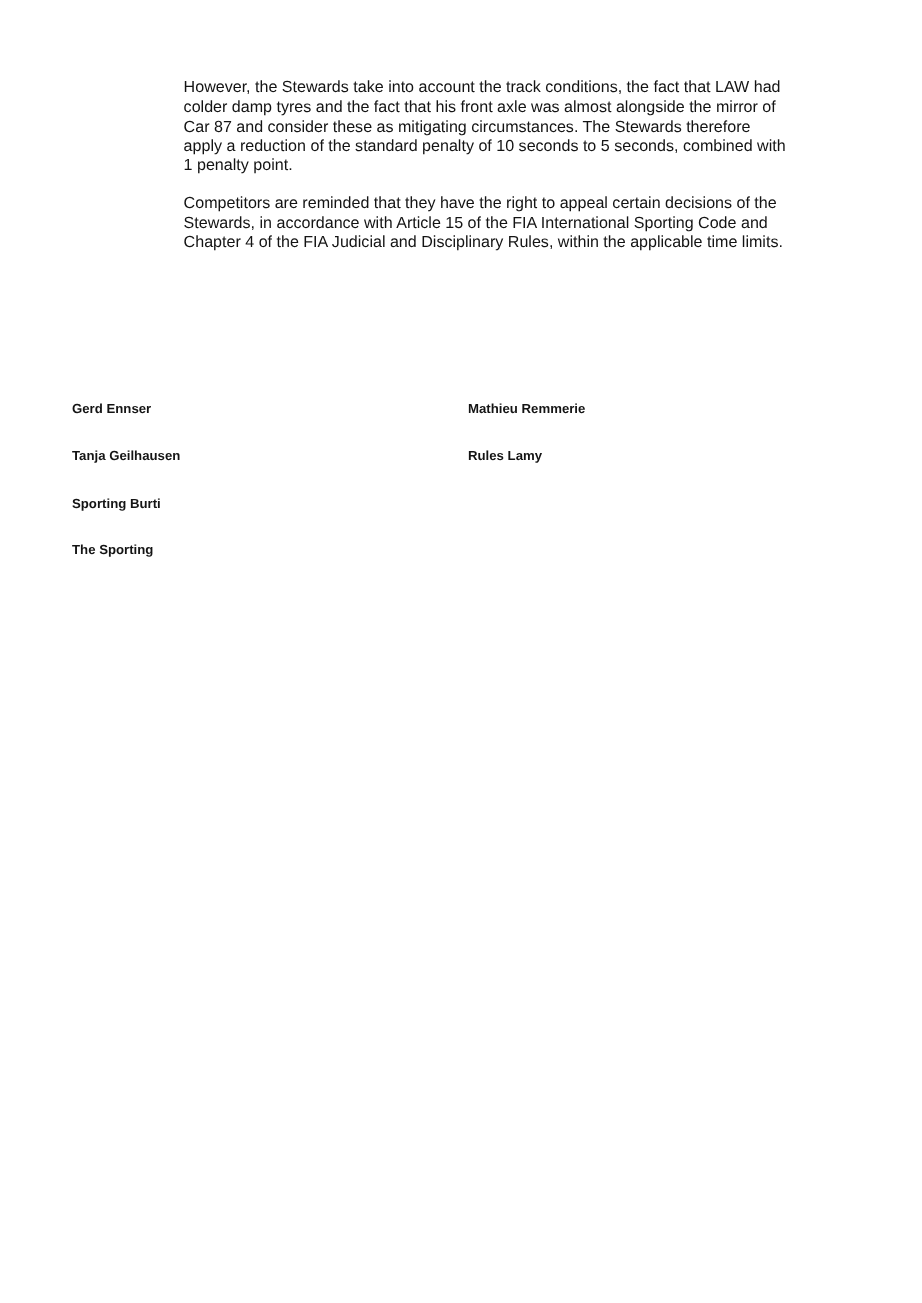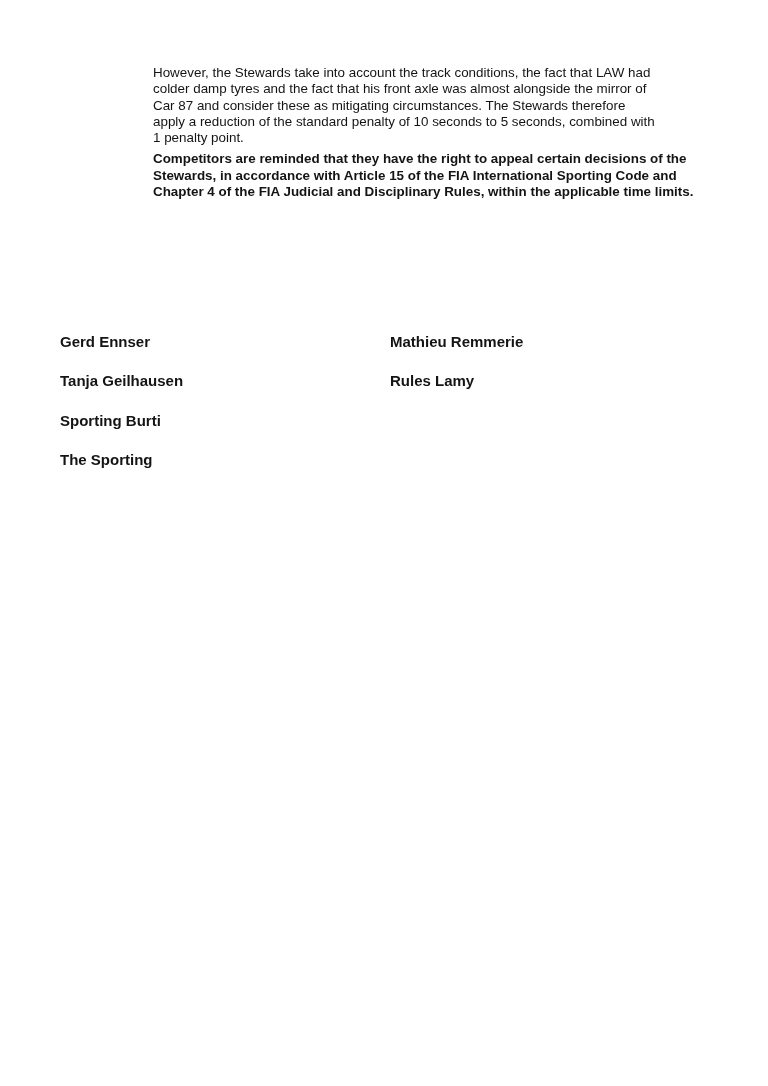--- a/index.html
+++ b/index.html
@@ -22,34 +22,33 @@
     top: 65px;
     width: 595px;
     font-size: 13.4px;
     line-height: 16.3px;
   }
   .para {
     white-space: pre-line;
     margin: 0;
   }
   .para + .para {
-    margin-top: 5px;
-    font-weight: bold;
+    margin-top: 15px;
   }
   .signature-block {
     position: absolute;
     left: 0;
     top: 0;
     width: 768px;
     height: 1086px;
   }
   .sig {
     position: absolute;
     font-weight: bold;
-    font-size: 15px;
+    font-size: 11px;
     line-height: 15px;
     white-space: nowrap;
   }
   .sig.col-left  { left: 60px; }
   .sig.col-right { left: 390px; }
   .sig.row-1 { top: 334px; }
   .sig.row-2 { top: 373px; }
   .sig.row-3 { top: 413px; }
   .sig.row-4 { top: 452px; }
 </style>

